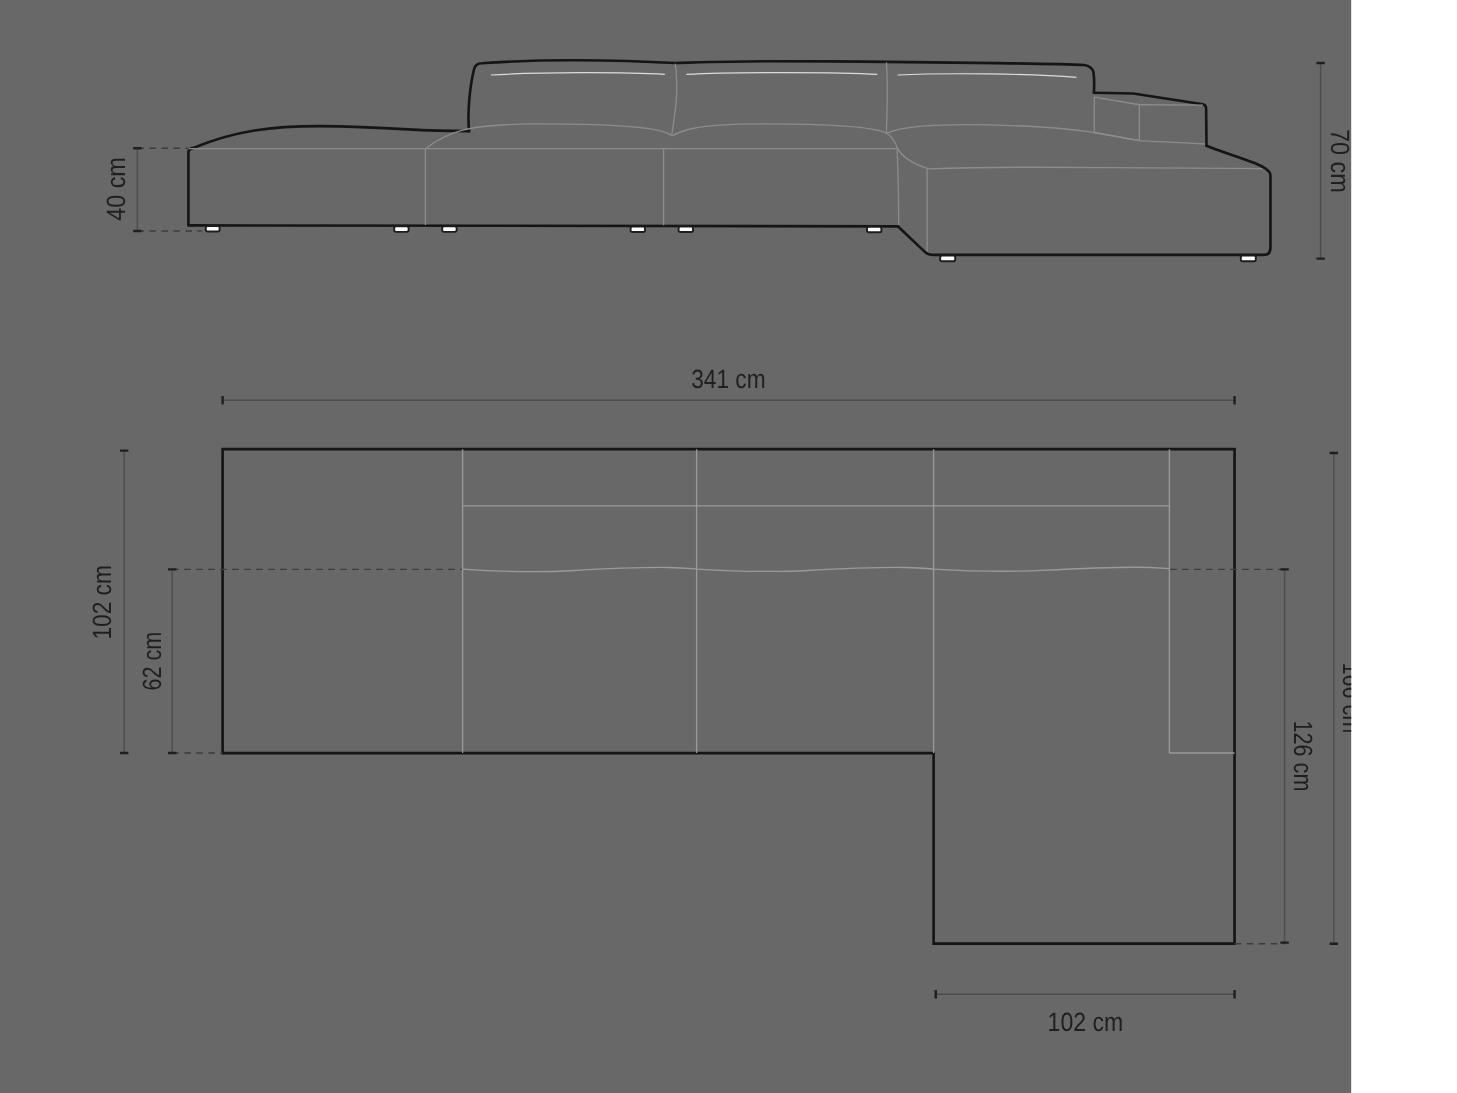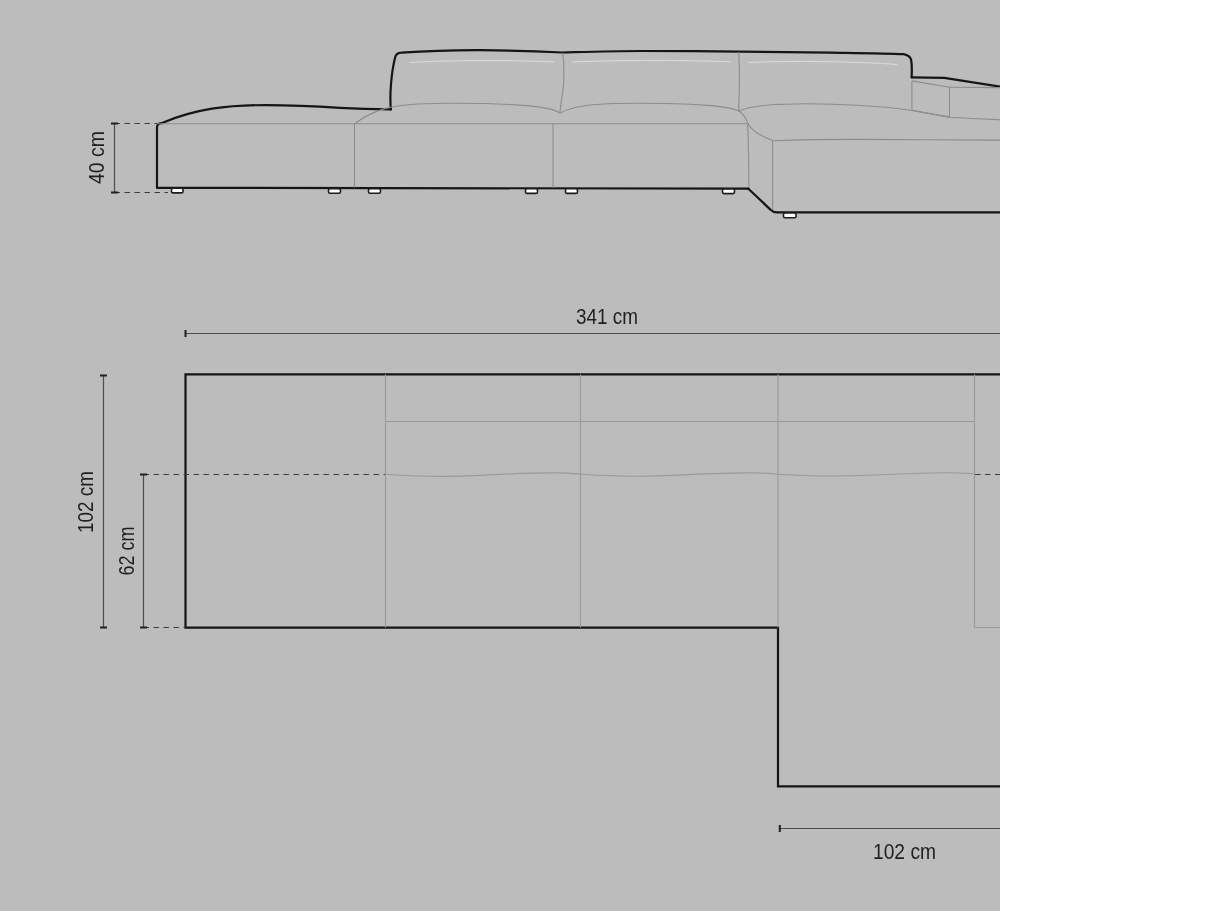--- a/index.html
+++ b/index.html
@@ -1,16 +1,16 @@
 <!DOCTYPE html>
 <html><head>
 <meta charset="utf-8">
 <style>
   html,body{margin:0;padding:0;background:#ffffff;}
-  .wrap{width:1000px;height:911px;position:relative;background:#f9a8d4;overflow:hidden;filter:grayscale(1);}
+  .wrap{width:1126px;height:911px;position:relative;background:#ef4444;overflow:hidden;filter:grayscale(1);}
   svg{display:block;}
   text{font-family:"Liberation Sans",sans-serif;fill:#1f1f1f;}
 </style>
 </head>
 <body>
 
 <div class="wrap">
 <svg width="1214" height="911" viewBox="0 0 1214 911" fill="none">
 
 <g stroke="#151515" stroke-width="2.2" stroke-linecap="round" stroke-linejoin="round">

